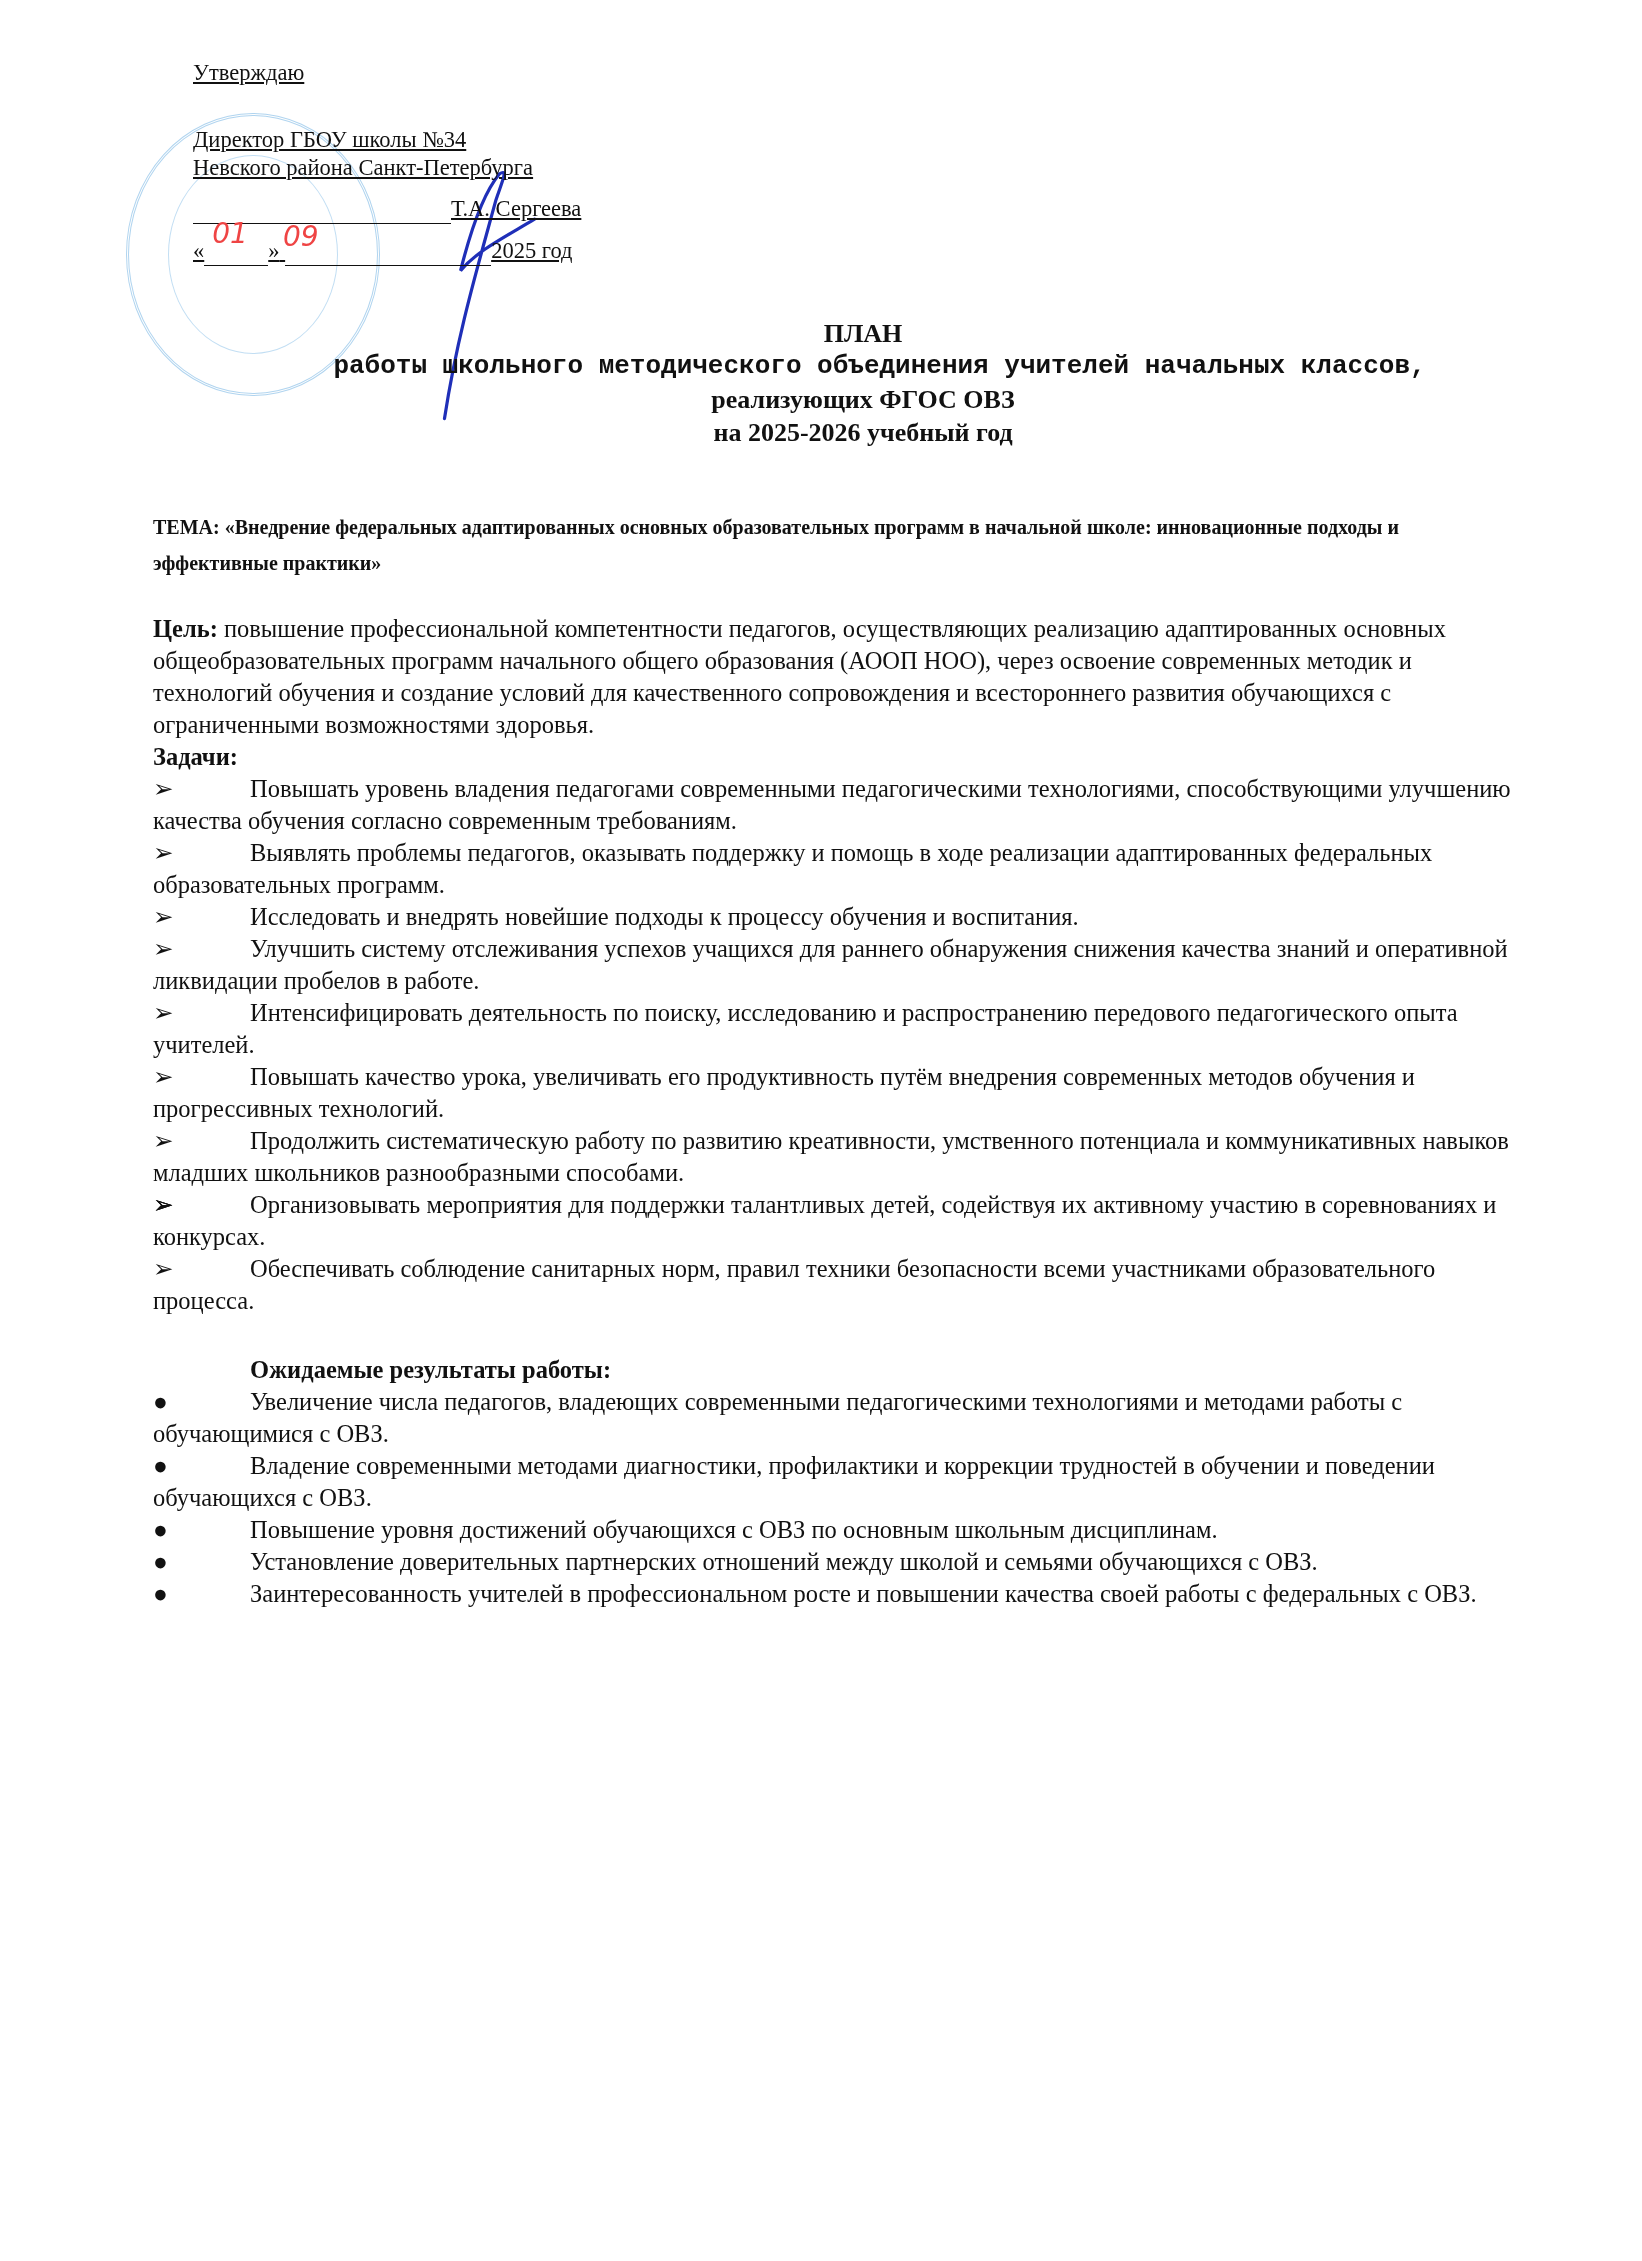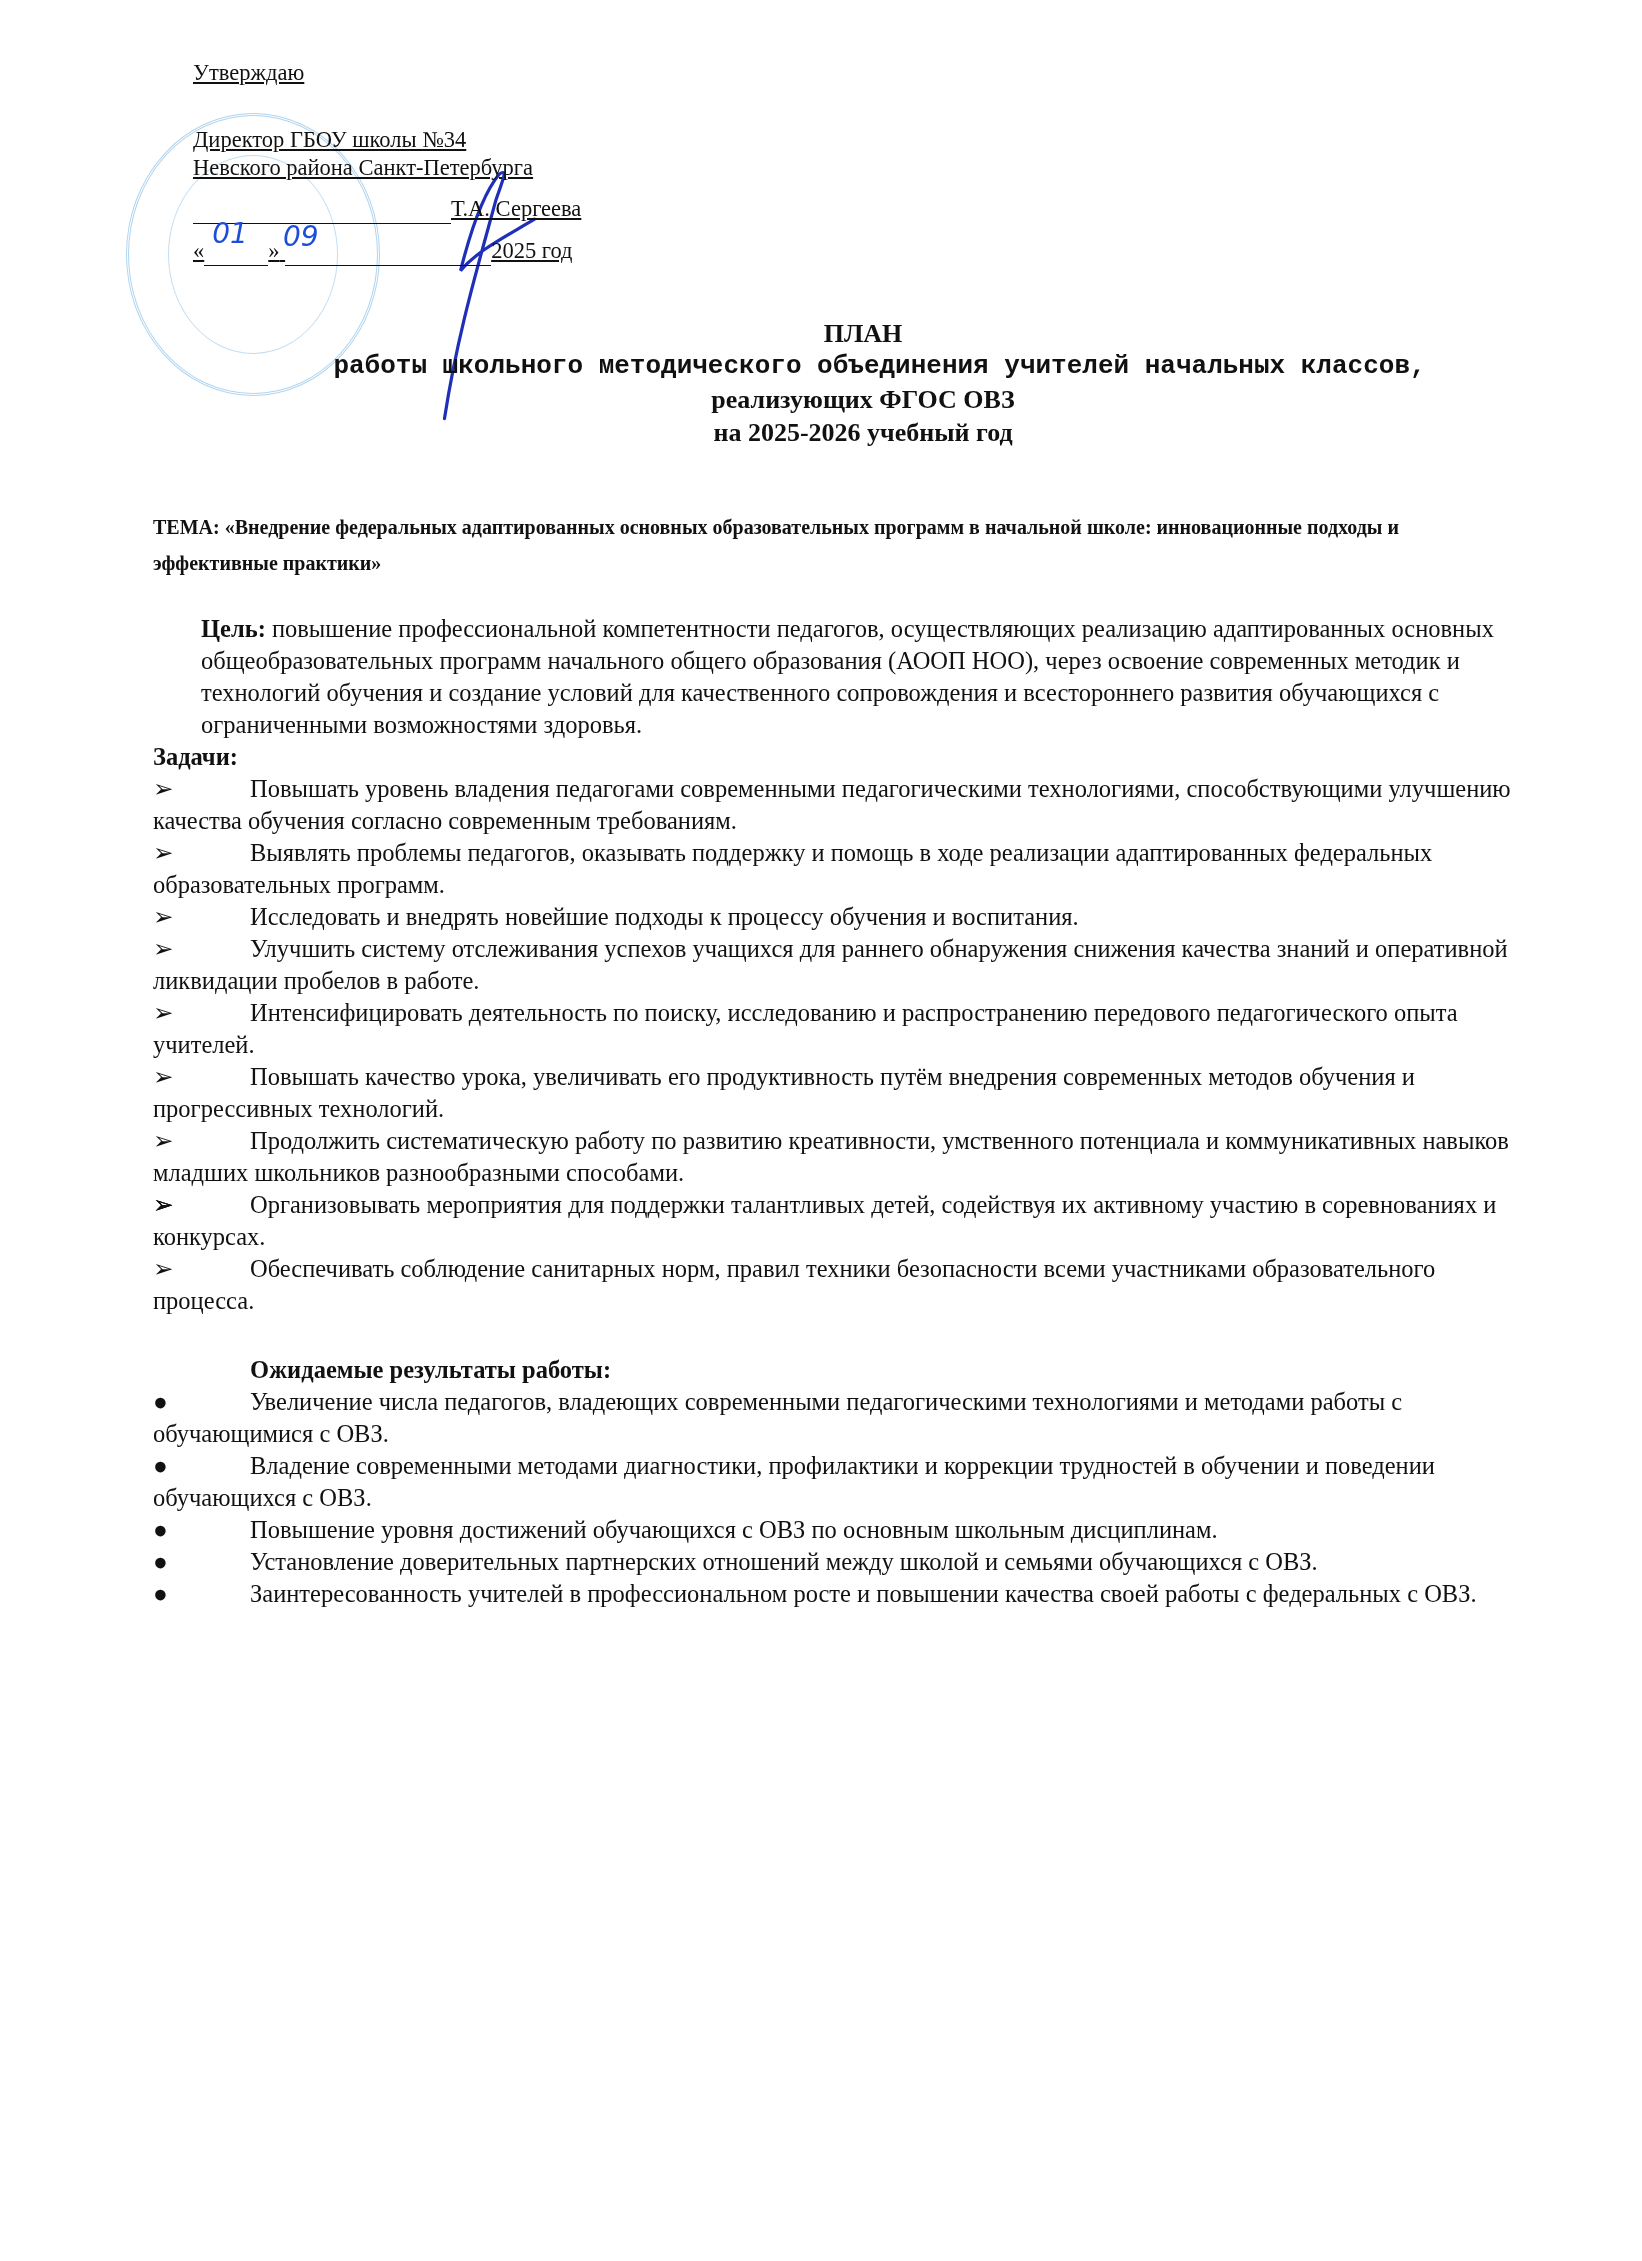--- a/index.html
+++ b/index.html
@@ -20,33 +20,33 @@
     border-radius: 50%; border: 3.9px double rgba(80,160,220,0.45);
     box-sizing: border-box;
   }
   .stamp::after {
     content: ""; position: absolute; left: 39px; top: 39px; right: 39px; bottom: 39px;
     border-radius: 50%; border: 1.9px solid rgba(80,160,220,0.35);
   }
   .sig {
     position: absolute; left: 348px; top: 142px; width: 193px; height: 283px;
   }
-  .hand { color: #1d4ed8; font-family: "DejaVu Sans", sans-serif; font-style: italic; font-size: 28px; position: absolute; }
+  .hand { color: #ef4444; font-family: "DejaVu Sans", sans-serif; font-style: italic; font-size: 28px; position: absolute; }
   .title-block {
     position: absolute; left: 0; right: 0; top: 317px; text-align: center;
     font-weight: bold; font-size: 26px; line-height: 33px;
   }
   .title-block div { padding-left: 83px; }
   .title-block .t2 { padding-left: 116px; font-family: Liberation Mono, monospace; }
   .content {
     position: absolute; left: 153px; width: 1372px; top: 509px;
     font-size: 24.5px; line-height: 32px;
   }
   .theme { font-weight: bold; font-size: 20px; line-height: 36px; }
-  .para { margin-top: 32px; margin-left: 48px; }
+  .para { margin-top: 32px; }
   .b { font-weight: bold; }
   .item { position: relative; text-indent: 97px; }
   .item .mark { position: absolute; left: 0; text-indent: 0; }
   .results-h { font-weight: bold; padding-left: 97px; margin-top: 37px; }
   .tasks { margin-top: 0; }
 </style>
 </head>
 <body>
 
 <div class="stamp"></div>

